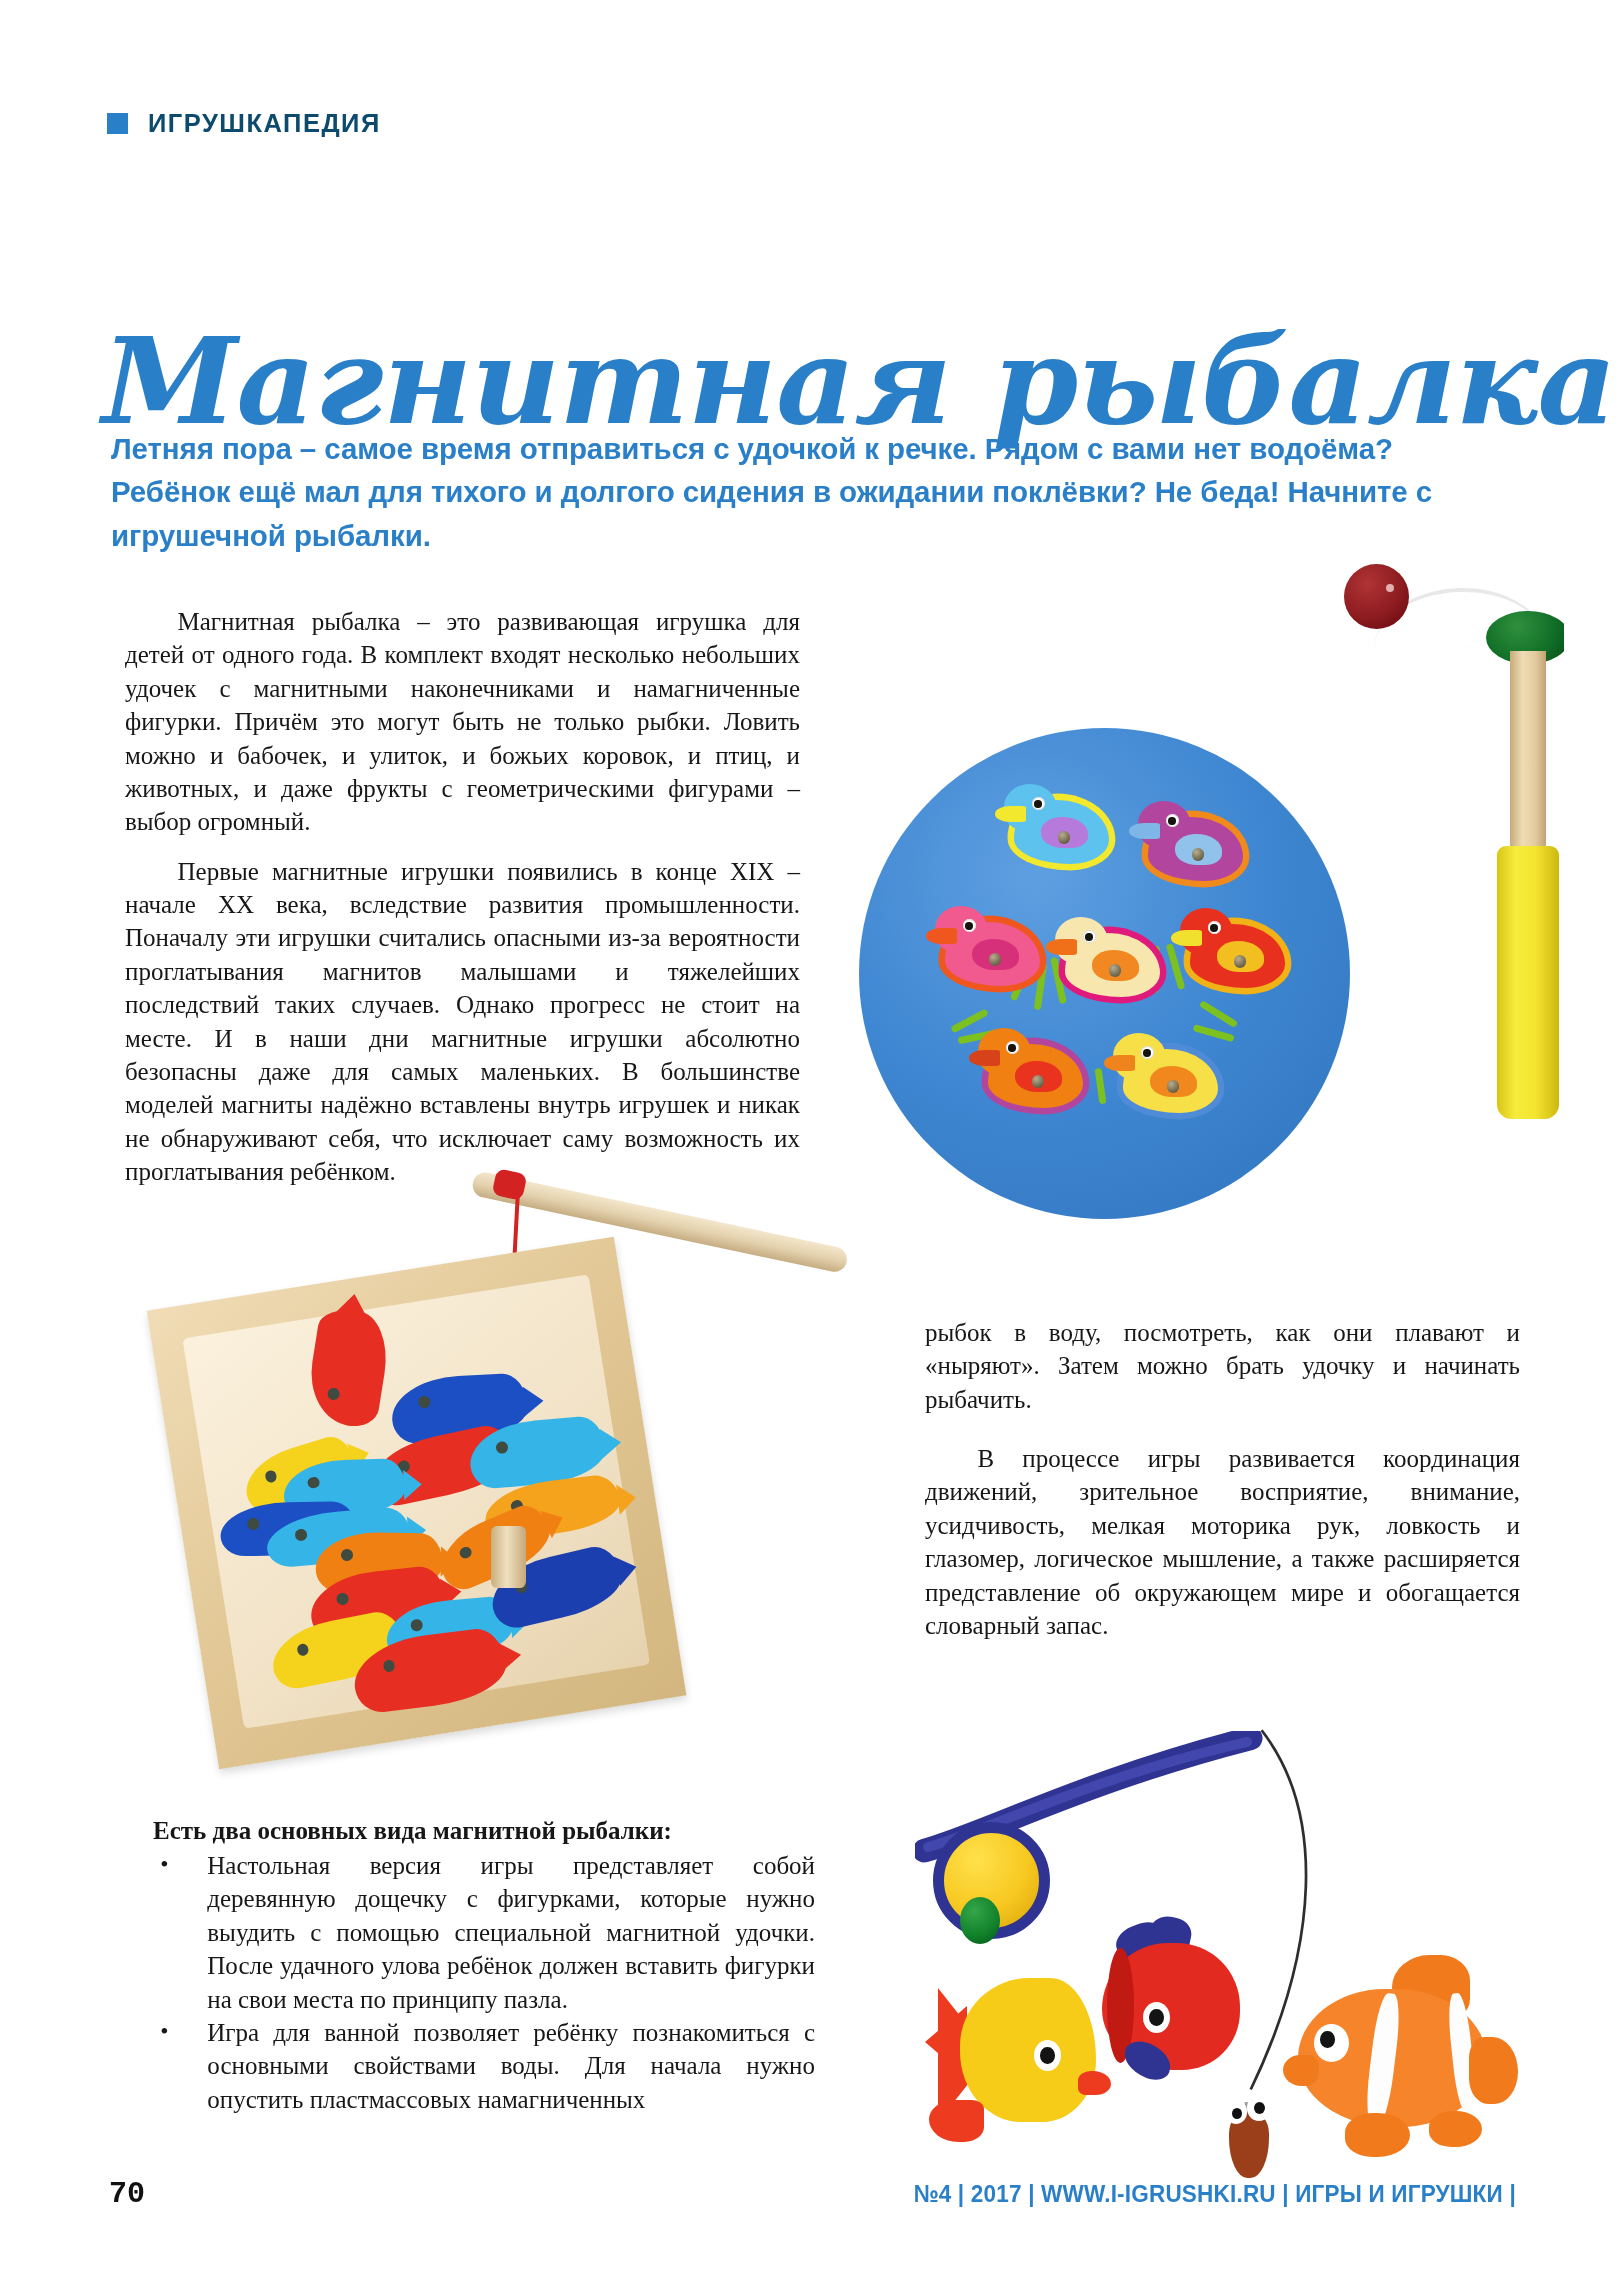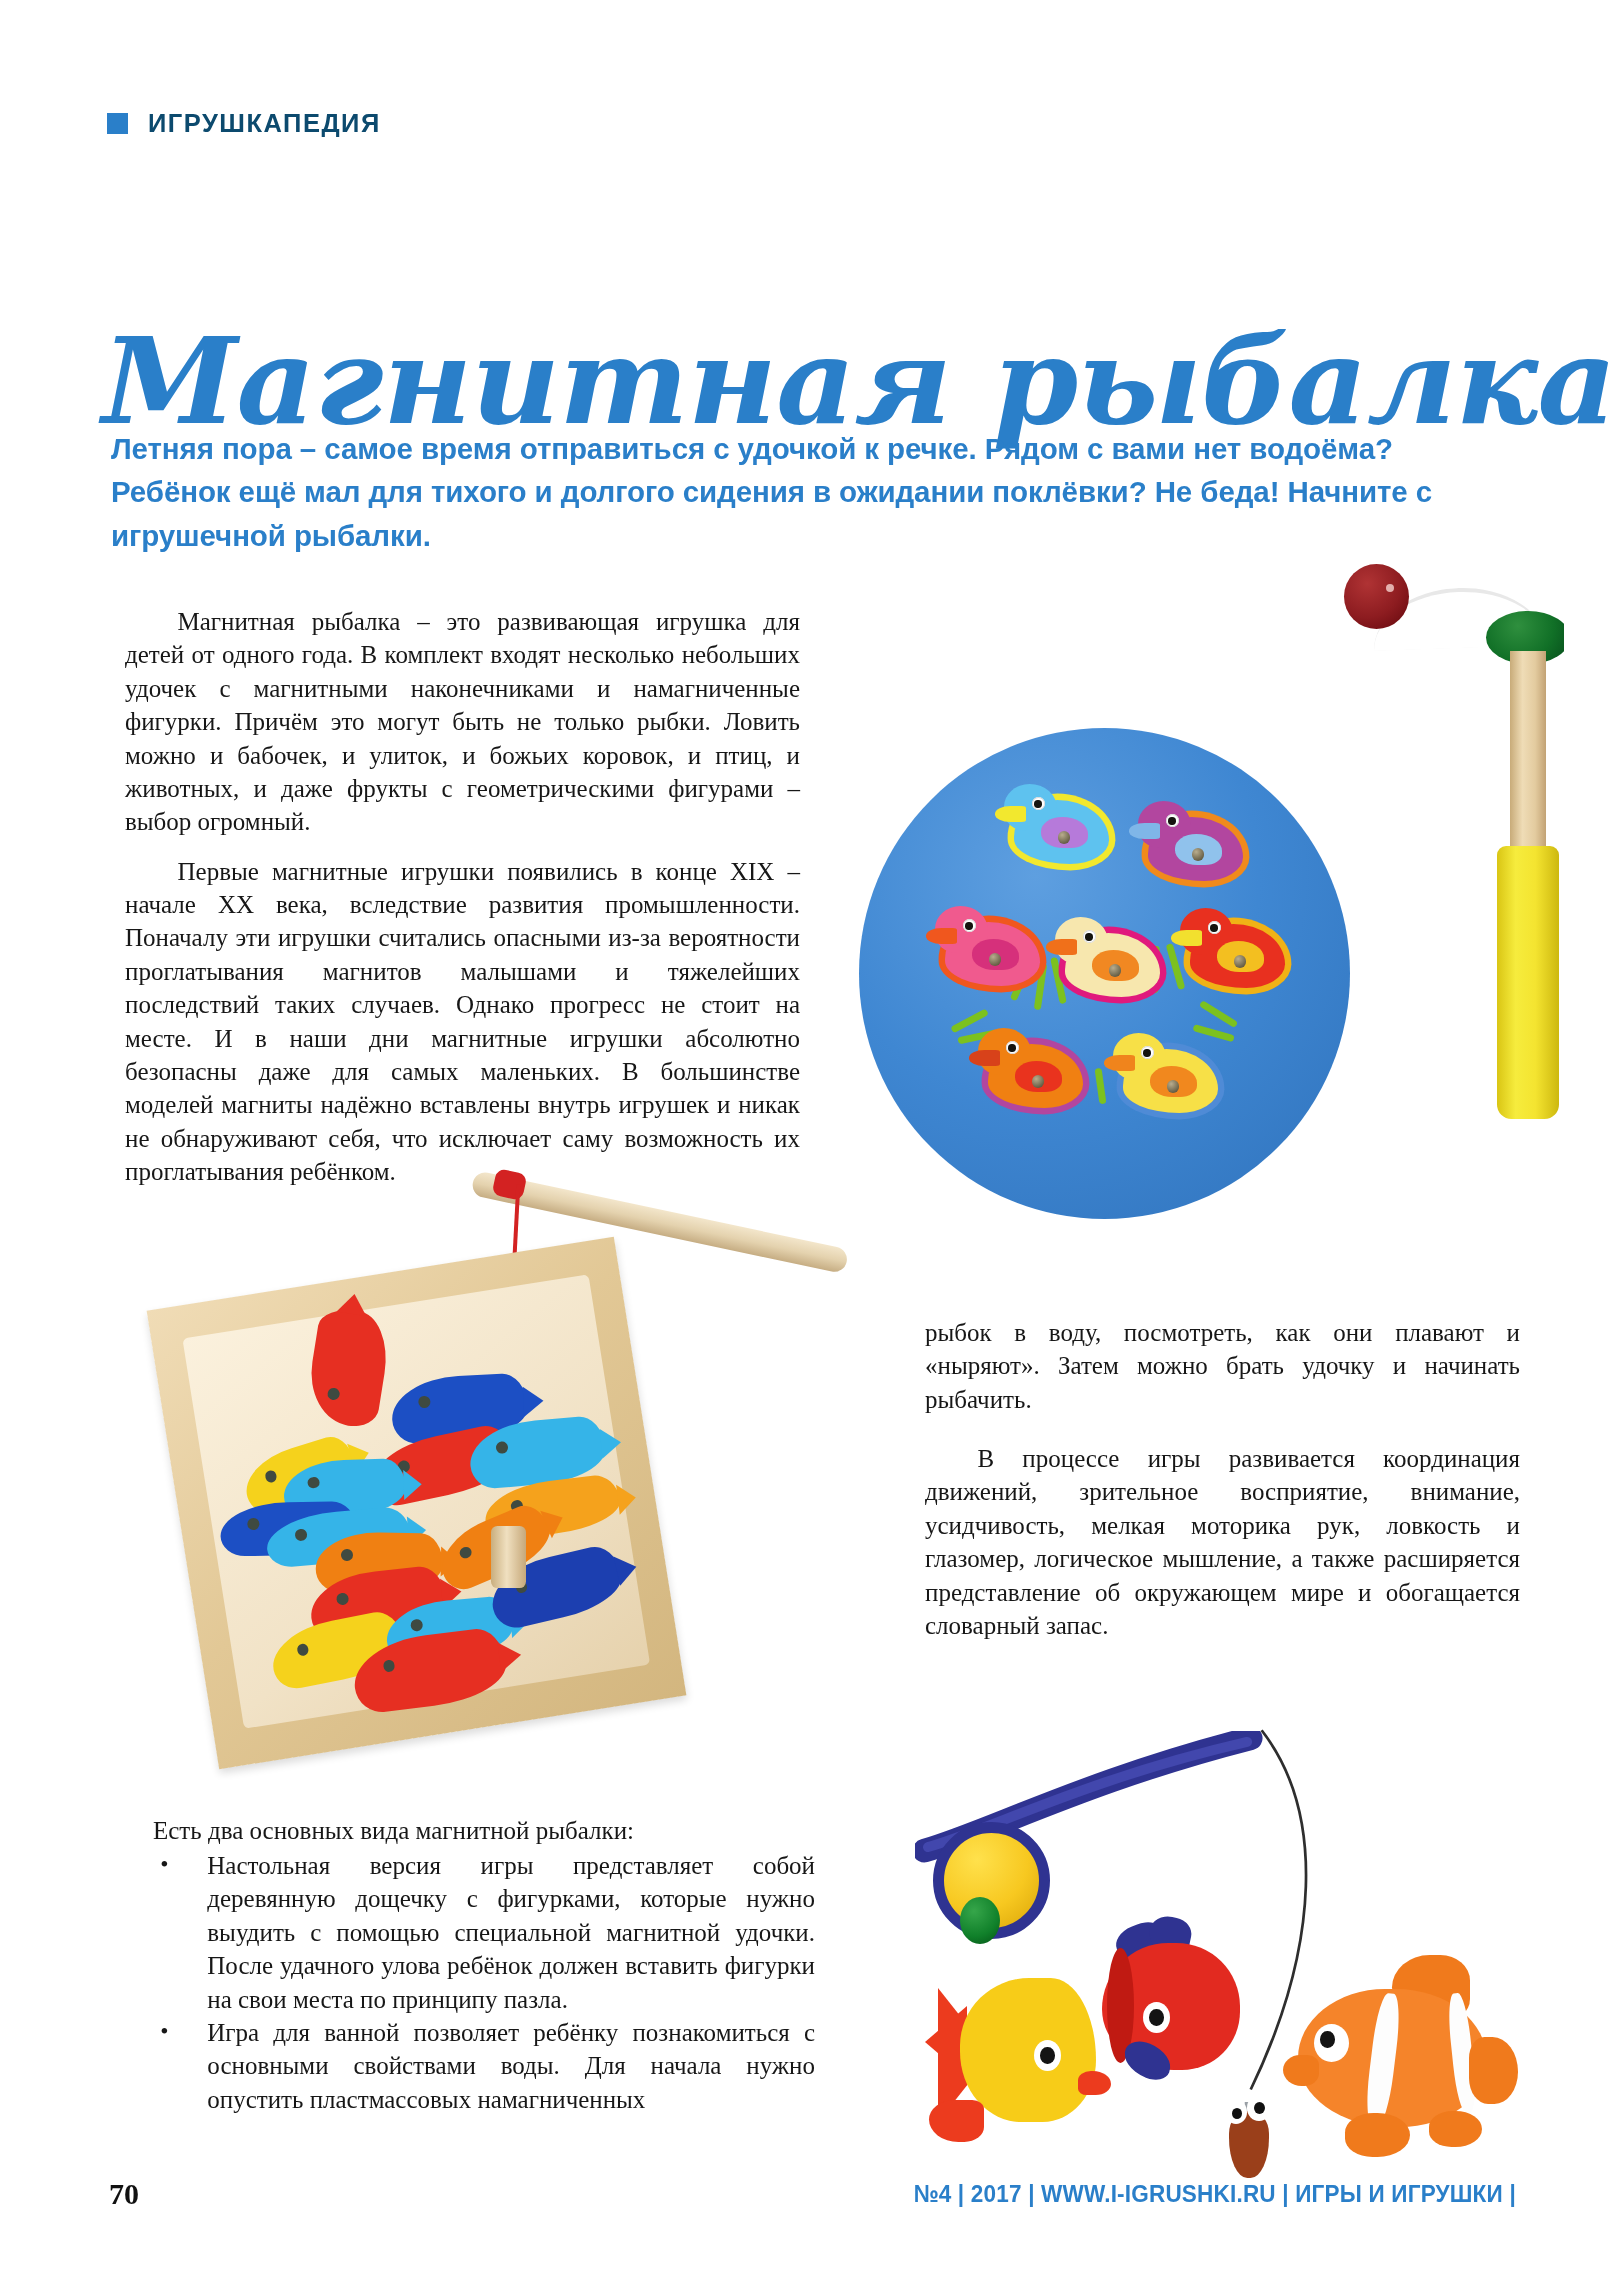--- a/index.html
+++ b/index.html
@@ -118,21 +118,21 @@
 
   
   .bullet-block {
     position: absolute;
     left: 153px;
     top: 1814px;
     width: 662px;
     color: #171717;
   }
   .bullet-title {
-    font-weight: normal;
+    font-weight: bold;
     font-size: 25px;
     line-height: 1.33;
     margin-bottom: 1.8px;
   }
   .bullet-row {
     display: flex;
     font-size: 25px;
     line-height: 1.335;
   }
   .bullet-dot {
@@ -144,21 +144,21 @@
   .bullet-text {
     flex: 1 1 auto;
     text-align: justify;
   }
 
   
   .page-number {
     position: absolute;
     left: 109px;
     top: 2177px;
-    font-family: Liberation Serif, serif;
+    font-family: Liberation Mono, monospace;
     font-weight: bold;
     font-size: 30px;
     color: #111111;
   }
   .footer-meta {
     position: absolute;
     right: 107px;
     top: 2180px;
     font-family: "Liberation Sans", "DejaVu Sans", sans-serif;
     font-weight: bold;

